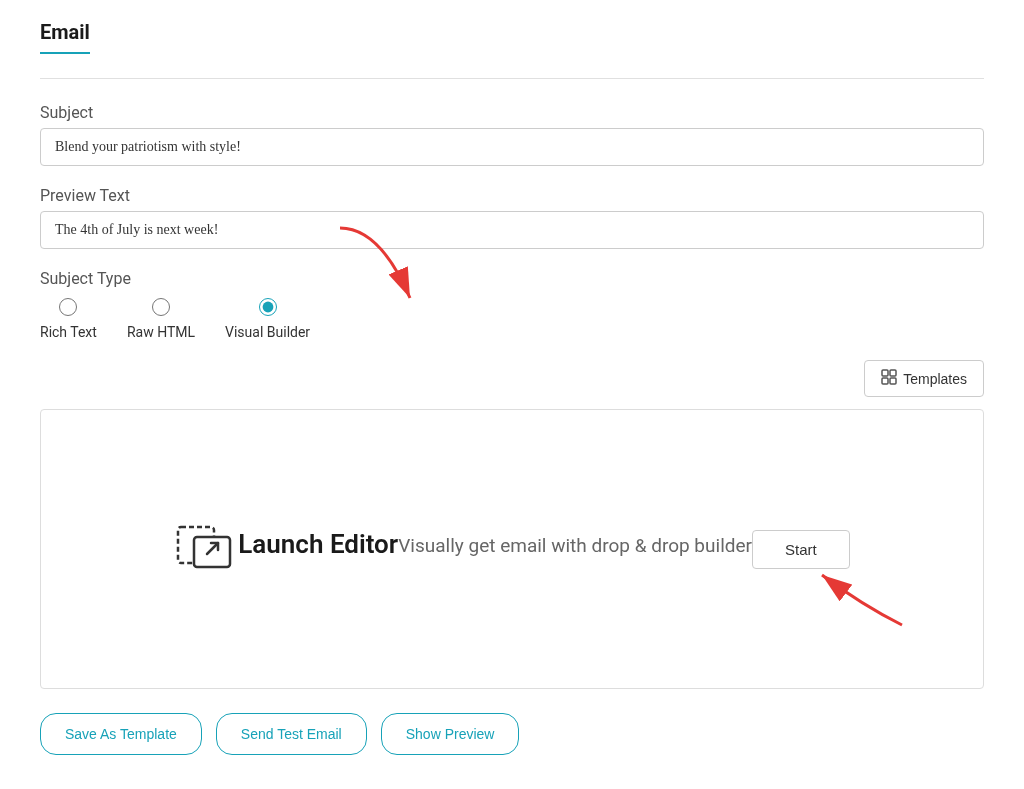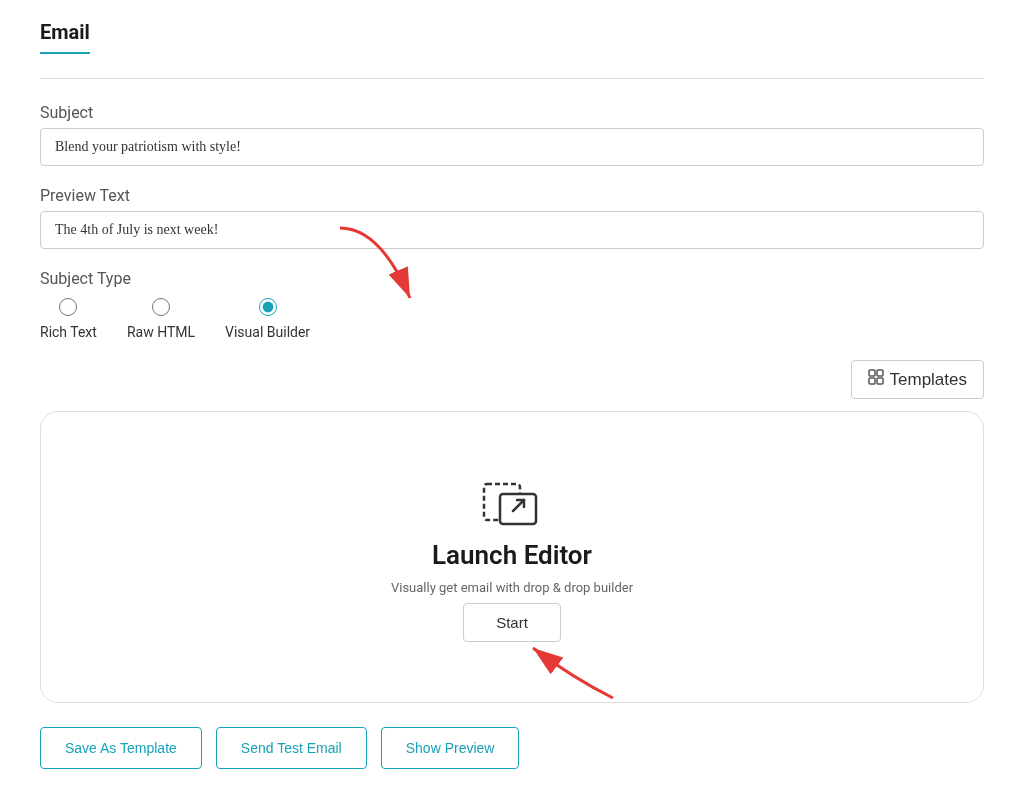--- a/index.html
+++ b/index.html
@@ -95,47 +95,47 @@
     }
 
     .templates-btn {
       display: flex;
       align-items: center;
       gap: 6px;
       border: 1px solid #ccc;
       background: #fff;
       border-radius: 4px;
       padding: 8px 16px;
-      font-size: 17px;
+      font-size: 14px;
       color: #333;
       cursor: pointer;
     }
 
     .editor-box {
       border: 1px solid #ddd;
-      border-radius: 18px;
+      border-radius: 4px;
       background: #fff;
       padding: 60px 20px;
       display: flex;
-      flex-direction: column;
-      align-items: center;
-      justify-content: flex-end;
+      flex-direction: row;
+      align-items: center;
+      justify-content: center;
       min-height: 280px;
       margin-bottom: 24px;
     }
 
     .editor-title {
       font-size: 26px;
       font-weight: 600;
       color: #1a1a1a;
       margin-bottom: 10px;
     }
 
     .editor-subtitle {
-      font-size: 13px;
+      font-size: 19px;
       color: #666;
       margin-bottom: 8px;
     }
 
     .start-btn {
       border: 1px solid #ccc;
       background: #fff;
       border-radius: 4px;
       padding: 10px 32px;
       font-size: 15px;
@@ -145,21 +145,21 @@
 
     .bottom-buttons {
       display: flex;
       gap: 14px;
       align-items: center;
     }
 
     .bottom-btn {
       border: 1px solid #17a2b8;
       background: #fff;
-      border-radius: 4px;
+      border-radius: 16px;
       padding: 12px 24px;
       font-size: 14px;
       color: #17a2b8;
       cursor: pointer;
       font-weight: 500;
     }
 
     
     .launch-icon svg {
       width: 64px;

